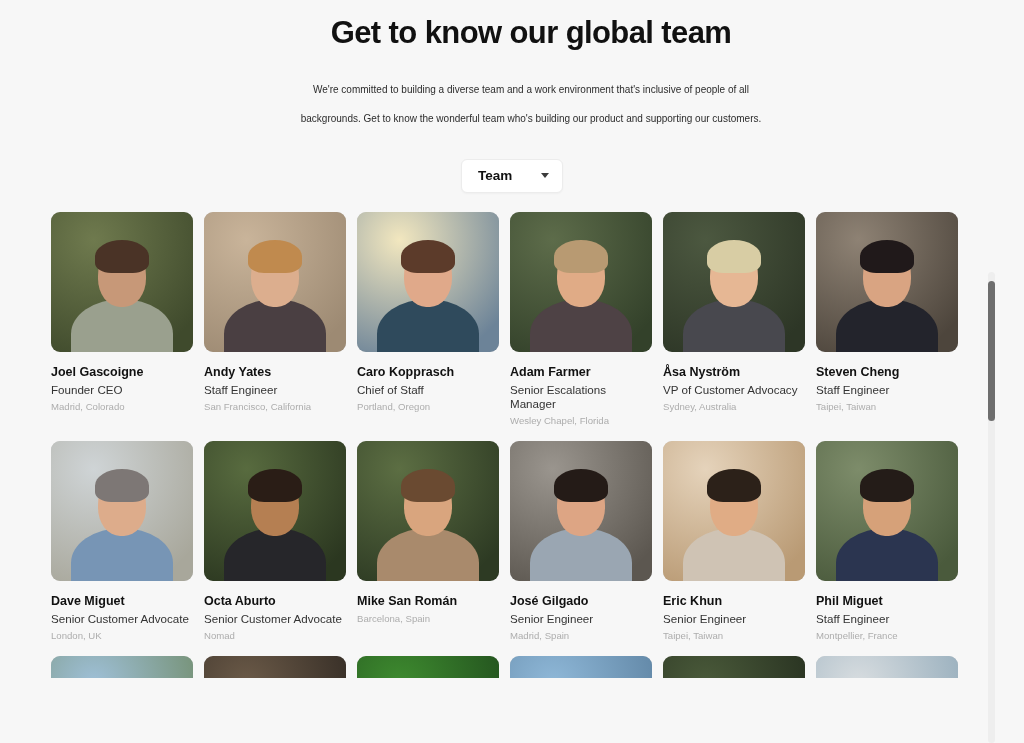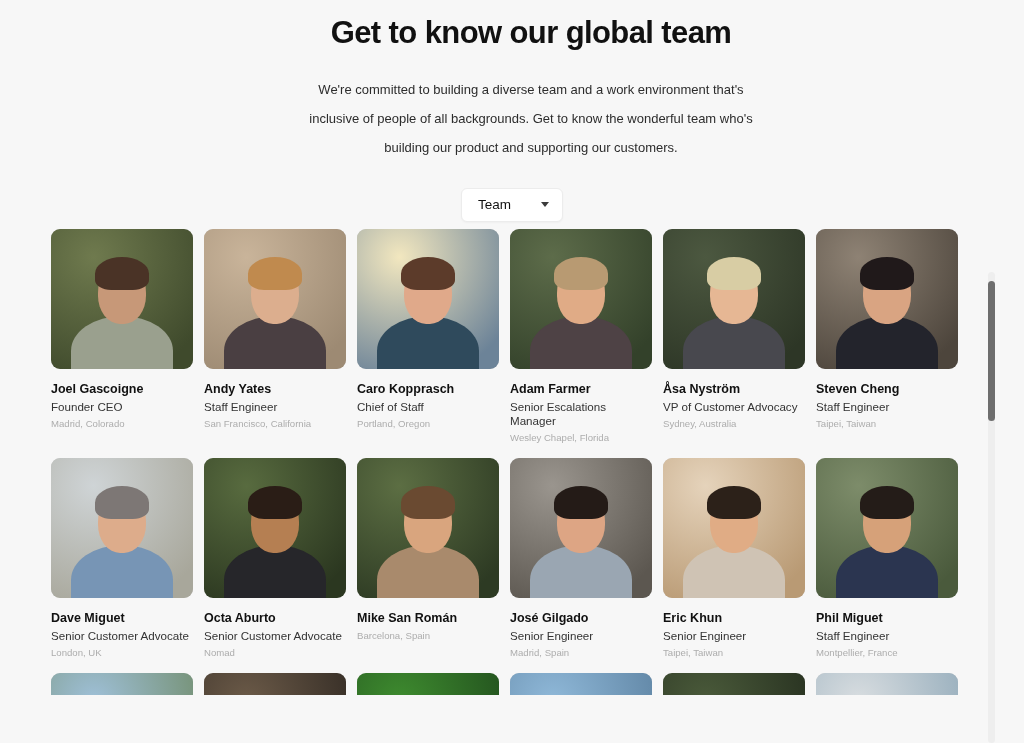--- a/index.html
+++ b/index.html
@@ -30,21 +30,21 @@
     font-size: 31px;
     font-weight: bold;
     letter-spacing: -0.6px;
     color: #111111;
     line-height: 1.25;
   }
 
   .page-subtitle {
     margin: 22px auto 0;
     width: 474px;
-    font-size: 13px;
+    font-size: 10px;
     line-height: 29px;
     color: #2c2c2c;
     text-align: center;
   }
 
   
   .filter-bar {
     margin-top: 26px;
     display: flex;
     justify-content: center;
@@ -61,38 +61,38 @@
     display: flex;
     align-items: center;
     justify-content: space-between;
     gap: 26px;
     cursor: pointer;
     box-shadow: 0 1px 2px rgba(0,0,0,0.035);
   }
 
   .filter-dropdown .label {
     font-size: 13.5px;
-    font-weight: normal;
+    font-weight: bold;
     color: #111111;
     white-space: nowrap;
   }
 
   .caret {
     width: 0;
     height: 0;
     border-left: 4.5px solid transparent;
     border-right: 4.5px solid transparent;
     border-top: 5.5px solid #3b3b3b;
     flex: none;
   }
 
   
   .team-scroll {
     position: relative;
-    margin-top: 7px;
+    margin-top: 19px;
     height: 466px;
     overflow: hidden;
   }
 
   .team-grid {
     padding: 0 52px 0 51px;
     display: grid;
     grid-template-columns: repeat(6, 142px);
     column-gap: 11px;
     row-gap: 14px;

